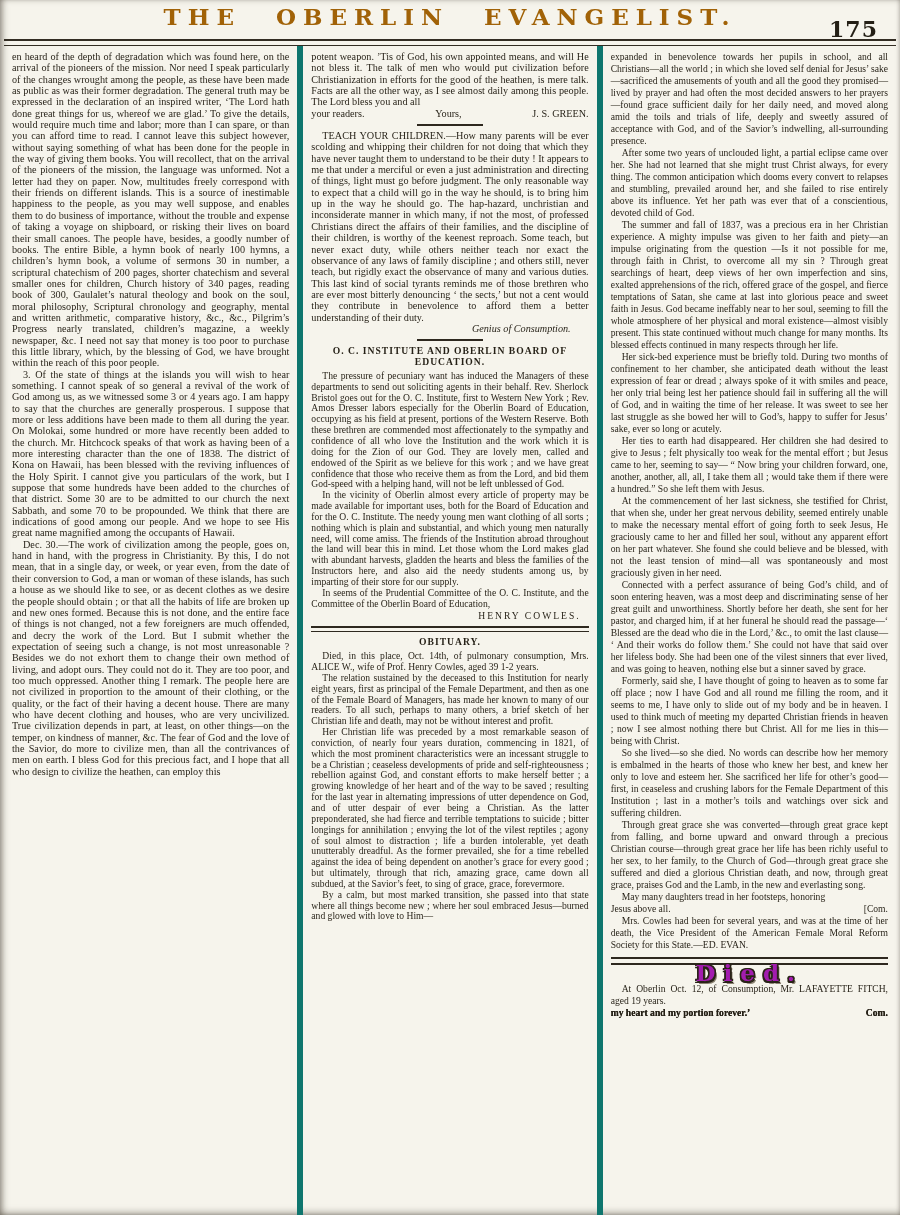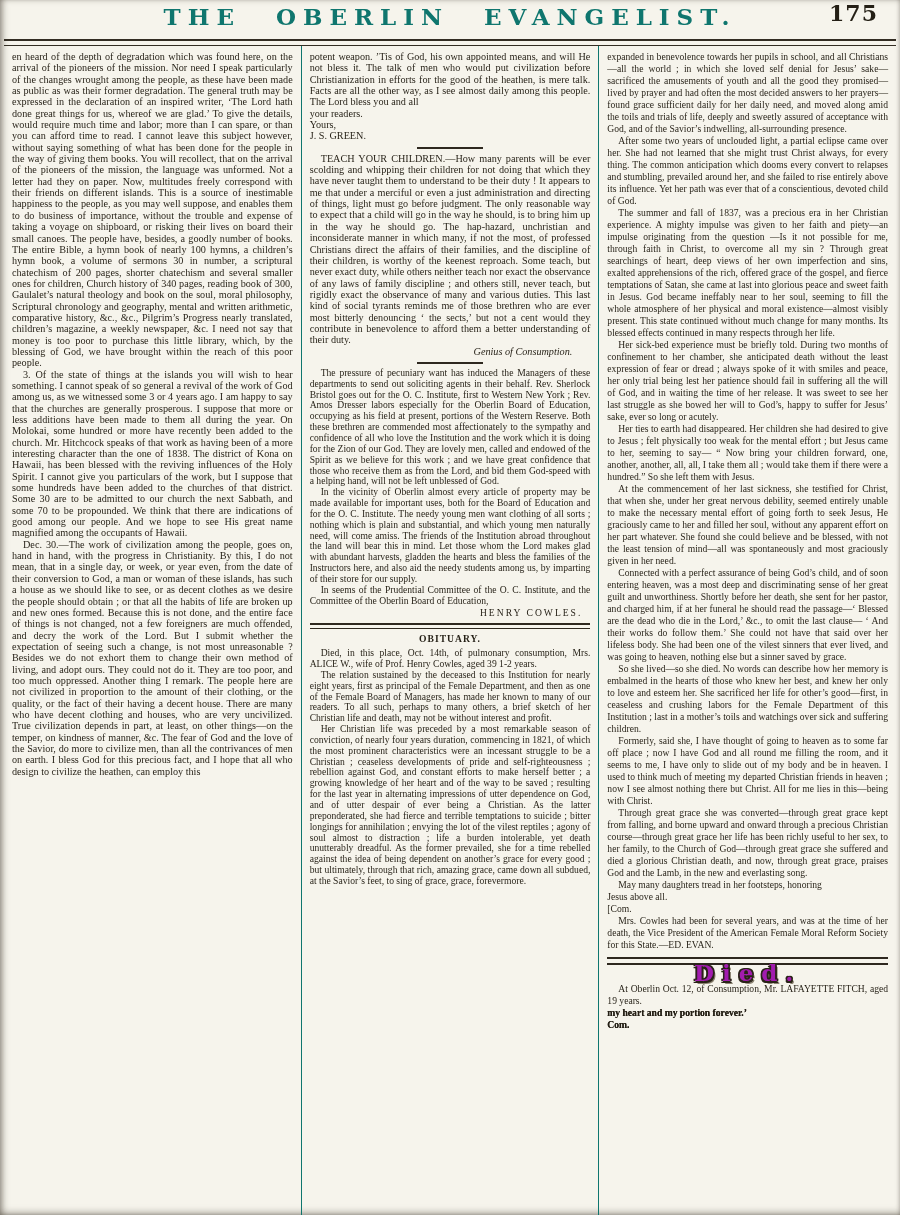--- a/index.html
+++ b/index.html
@@ -10,45 +10,45 @@
     color:#241f15;
   }
   .page{
     width:900px;height:1215px;position:relative;background:#f6f4ec;
     box-shadow:inset 4px 0 7px -2px rgba(45,38,25,.5), inset 0 -5px 9px -4px rgba(45,38,25,.4), inset -2px 0 4px -2px rgba(45,38,25,.3);
   }
   .header{position:relative;height:34px;padding-top:3px;}
   .masthead{
     text-align:center;font-family:"DejaVu Serif",serif;font-weight:700;
     font-size:23px;letter-spacing:7px;word-spacing:20px;
-    width:760px;margin:0 auto;color:#0f766e;
+    width:760px;margin:0 auto;color:#a16207;
   }
   .page-number{
-    position:absolute;right:22px;top:0;font-family:"DejaVu Serif",serif;
+    position:absolute;right:22px;top:16px;font-family:"DejaVu Serif",serif;
     font-weight:700;font-size:22px;letter-spacing:1px;
   }
   .header-rule{margin:2px 4px 0 4px;height:4px;border-top:2px solid #332d23;border-bottom:1px solid #332d23;}
   .columns{display:flex;height:1170px;margin:0 4px;align-items:stretch;}
   .col{
     flex:1 1 0;padding:5px 8px 0 8px;text-align:justify;overflow:hidden;
     text-justify:inter-word;
   }
-  .col+.col{border-left:1px solid #0f766e;}
+  .col+.col{border-left:6px solid #0f766e;}
   .type-large{font-size:10.2px;line-height:11.35px;}
   .type-small{font-size:9.6px;line-height:12px;}
   .col .small{font-size:9.6px;line-height:10.85px;}
   .para{margin:0;text-indent:11px;}
   .cont{text-indent:0;}
   .heading{
     text-align:center;font-weight:700;letter-spacing:1px;margin:5px 8px 3px 8px;
     text-indent:0;
   }
   .byline{text-align:right;font-style:italic;padding-right:18px;margin:0;}
   .sig{text-align:right;letter-spacing:2px;padding-right:8px;margin:1px 0 2px 0;}
-  .sigrow{display:flex;justify-content:space-between;text-indent:0;margin:0;flex-direction:column;}
+  .sigrow{display:flex;justify-content:space-between;text-indent:0;margin:0;}
   .rule{border:0;}
   .rule.short{width:66px;margin:5px auto 4px auto;border-top:2px solid #2e281f;}
   .rule.thick{margin:5px 0 2px 0;height:3px;border-top:2px solid #2e281f;border-bottom:1px solid #2e281f;}
   .rule.double{margin:6px 0 2px 0;height:4px;border-top:2px solid #2e281f;border-bottom:2px solid #2e281f;}
   .orn{
     text-align:center;font-family:"DejaVu Serif",serif;font-weight:700;
     font-size:23px;letter-spacing:8px;margin:2px 0 4px 0;color:#a21caf;
     text-shadow:-1.5px -1.5px 0 #2a2318,1.5px -1.5px 0 #2a2318,-1.5px 1.5px 0 #2a2318,1.5px 1.5px 0 #2a2318,0 -1.5px 0 #2a2318,0 1.5px 0 #2a2318,-1.5px 0 0 #2a2318,1.5px 0 0 #2a2318,2.5px 2.5px 0 #8a8270;
   }
   .heavy{font-weight:700;text-shadow:0 0 .6px #241f15;}
@@ -72,40 +72,42 @@
         <div class="para cont">potent weapon.  ’Tis of God, his own appointed means, and will He not bless it.  The talk of men who would put civilization before Christianization in efforts for the good of the heathen, is mere talk. Facts are all the other way, as I see almost daily among this people.  The Lord bless you and all</div>
         <div class="sigrow">
           <span>your readers.</span>
           <span>Yours,</span>
           <span>J. S. GREEN.</span>
         </div>
         <div class="rule short"></div>
         <div class="para">TEACH YOUR CHILDREN.—How many parents will be ever scolding and whipping their children for not doing that which they have never taught them to understand to be their duty !  It appears to me that under a merciful or even a just administration and directing of things, light must go before judgment.  The only reasonable way to expect that a child will go in the way he should, is to bring him up in the way he should go.  The hap-hazard, unchristian and inconsiderate manner in which many, if not the most, of professed Christians direct the affairs of their families, and the discipline of their children, is worthy of the keenest reproach.  Some teach, but never exact duty, while others neither teach nor exact the observance of any laws of family discipline ; and others still, never teach, but rigidly exact the observance of many and various duties.  This last kind of social tyrants reminds me of those brethren who are ever most bitterly denouncing ‘ the sects,’ but not a cent would they contribute in benevolence to afford them a better understanding of their duty.</div>
         <div class="byline">Genius of Consumption.</div>
         <div class="rule short"></div>
+        <div class="heading small">O. C. INSTITUTE AND OBERLIN BOARD OF EDUCATION.</div>
         <div class="para small">The pressure of pecuniary want has induced the Managers of these departments to send out soliciting agents in their behalf.  Rev. Sherlock Bristol goes out for the O. C. Institute, first to Western New York ; Rev. Amos Dresser labors especially for the Oberlin Board of Education, occupying as his field at present, portions of the Western Reserve.  Both these brethren are commended most affectionately to the sympathy and confidence of all who love the Institution and the work which it is doing for the Zion of our God.  They are lovely men, called and endowed of the Spirit as we believe for this work ; and we have great confidence that those who receive them as from the Lord, and bid them God-speed with a helping hand, will not be left unblessed of God.</div>
         <div class="para small">In the vicinity of Oberlin almost every article of property may be made available for important uses, both for the Board of Education and for the O. C. Institute.  The needy young men want clothing of all sorts ; nothing which is plain and substantial, and which young men naturally need, will come amiss.  The friends of the Institution abroad throughout the land will bear this in mind.  Let those whom the Lord makes glad with abundant harvests, gladden the hearts and bless the families of the Instructors here, and also aid the needy students among us, by imparting of their store for our supply.</div>
         <div class="para small">In seems of the Prudential Committee of the O. C. Institute, and the Committee of the Oberlin Board of Education,</div>
         <div class="sig small">HENRY COWLES.</div>
         <div class="rule thick"></div>
         <div class="heading small">OBITUARY.</div>
         <div class="para small">Died, in this place, Oct. 14th, of pulmonary consumption, Mrs. ALICE W., wife of Prof. Henry Cowles, aged 39 1-2 years.</div>
         <div class="para small">The relation sustained by the deceased to this Institution for nearly eight years, first as principal of the Female Department, and then as one of the Female Board of Managers, has made her known to many of our readers. To all such, perhaps to many others, a brief sketch of her Christian life and death, may not be without interest and profit.</div>
         <div class="para small">Her Christian life was preceded by a most remarkable season of conviction, of nearly four years duration, commencing in 1821, of which the most prominent characteristics were an incessant struggle to be a Christian ; ceaseless developments of pride and self-righteousness ; rebellion against God, and constant efforts to make herself better ; a growing knowledge of her heart and of the way to be saved ; resulting for the last year in alternating impressions of utter dependence on God, and of utter despair of ever being a Christian.  As the latter preponderated, she had fierce and terrible temptations to suicide ; bitter longings for annihilation ; envying the lot of the vilest reptiles ; agony of soul almost to distraction ; life a burden intolerable, yet death unutterably dreadful.  As the former prevailed, she for a time rebelled against the idea of being dependent on another’s grace for every good ; but ultimately, through that rich, amazing grace, came down all subdued, at the Savior’s feet, to sing of grace, grace, forevermore.</div>
+        <div class="para small">By a calm, but most marked transition, she passed into that state where all things become new ; where her soul embraced Jesus—burned and glowed with love to Him—</div>
       </div>
     <div class="col type-small">
         <div class="para cont">expanded in benevolence towards her pupils in school, and all Christians—all the world ; in which she loved self denial for Jesus’ sake—sacrificed the amusements of youth and all the good they promised—lived by prayer and had often the most decided answers to her prayers—found grace sufficient daily for her daily need, and moved along amid the toils and trials of life, deeply and sweetly assured of acceptance with God, and of the Savior’s indwelling, all-surrounding presence.</div>
         <div class="para">After some two years of unclouded light, a partial eclipse came over her.  She had not learned that she might trust Christ always, for every thing.  The common anticipation which dooms every convert to relapses and stumbling, prevailed around her, and she failed to rise entirely above its influence.  Yet her path was ever that of a conscientious, devoted child of God.</div>
         <div class="para">The summer and fall of 1837, was a precious era in her Christian experience.  A mighty impulse was given to her faith and piety—an impulse originating from the question —Is it not possible for me, through faith in Christ, to overcome all my sin ?  Through great searchings of heart, deep views of her own imperfection and sins, exalted apprehensions of the rich, offered grace of the gospel, and fierce temptations of Satan, she came at last into glorious peace and sweet faith in Jesus.  God became ineffably near to her soul, seeming to fill the whole atmosphere of her physical and moral existence—almost visibly present.  This state continued without much change for many months. Its blessed effects continued in many respects through her life.</div>
         <div class="para">Her sick-bed experience must be briefly told.  During two months of confinement to her chamber, she anticipated death without the least expression of fear or dread ; always spoke of it with smiles and peace, her only trial being lest her patience should fail in suffering all the will of God, and in waiting the time of her release.  It was sweet to see her last struggle as she bowed her will to God’s, happy to suffer for Jesus’ sake, ever so long or acutely.</div>
         <div class="para">Her ties to earth had disappeared.  Her children she had desired to give to Jesus ; felt physically too weak for the mental effort ; but Jesus came to her, seeming to say— “ Now bring your children forward, one, another, another, all, all, I take them all ; would take them if there were a hundred.”  So she left them with Jesus.</div>
         <div class="para">At the commencement of her last sickness, she testified for Christ, that when she, under her great nervous debility, seemed entirely unable to make the necessary mental effort of going forth to seek Jesus, He graciously came to her and filled her soul, without any apparent effort on her part whatever.  She found she could believe and be blessed, with not the least tension of mind—all was spontaneously and most graciously given in her need.</div>
         <div class="para">Connected with a perfect assurance of being God’s child, and of soon entering heaven, was a most deep and discriminating sense of her great guilt and unworthiness.  Shortly before her death, she sent for her pastor, and charged him, if at her funeral he should read the passage—‘ Blessed are the dead who die in the Lord,’ &amp;c., to omit the last clause— ‘ And their works do follow them.’  She could not have that said over her lifeless body.  She had been one of the vilest sinners that ever lived, and was going to heaven, nothing else but a sinner saved by grace.</div>
+        <div class="para">Formerly, said she, I have thought of going to heaven as to some far off place ; now I have God and all round me filling the room, and it seems to me, I have only to slide out of my body and be in heaven.  I used to think much of meeting my departed Christian friends in heaven ; now I see almost nothing there but Christ.  All for me lies in this—being with Christ.</div>
         <div class="para">So she lived—so she died.  No words can describe how her memory is embalmed in the hearts of those who knew her best, and knew her only to love and esteem her.  She sacrificed her life for other’s good—first, in ceaseless and crushing labors for the Female Department of this Institution ; last in a mother’s toils and watchings over sick and suffering children.</div>
-        <div class="para">Formerly, said she, I have thought of going to heaven as to some far off place ; now I have God and all round me filling the room, and it seems to me, I have only to slide out of my body and be in heaven.  I used to think much of meeting my departed Christian friends in heaven ; now I see almost nothing there but Christ.  All for me lies in this—being with Christ.</div>
         <div class="para">Through great grace she was converted—through great grace kept from falling, and borne upward and onward through a precious Christian course—through great grace her life has been richly useful to her sex, to her family, to the Church of God—through great grace she suffered and died a glorious Christian death, and now, through great grace, praises God and the Lamb, in the new and everlasting song.</div>
         <div class="para">May many daughters tread in her footsteps, honoring</div>
         <div class="sigrow">
           <span>Jesus above all.</span>
           <span>[Com.</span>
         </div>
         <div class="para">Mrs. Cowles had been for several years, and was at the time of her death, the Vice President of the American Female Moral Reform Society for this State.—ED. EVAN.</div>
         <div class="rule double"></div>
         <div class="orn">Died.</div>
         <div class="para">At Oberlin Oct. 12, of Consumption, Mr. LAFAYETTE FITCH, aged 19 years.</div>

